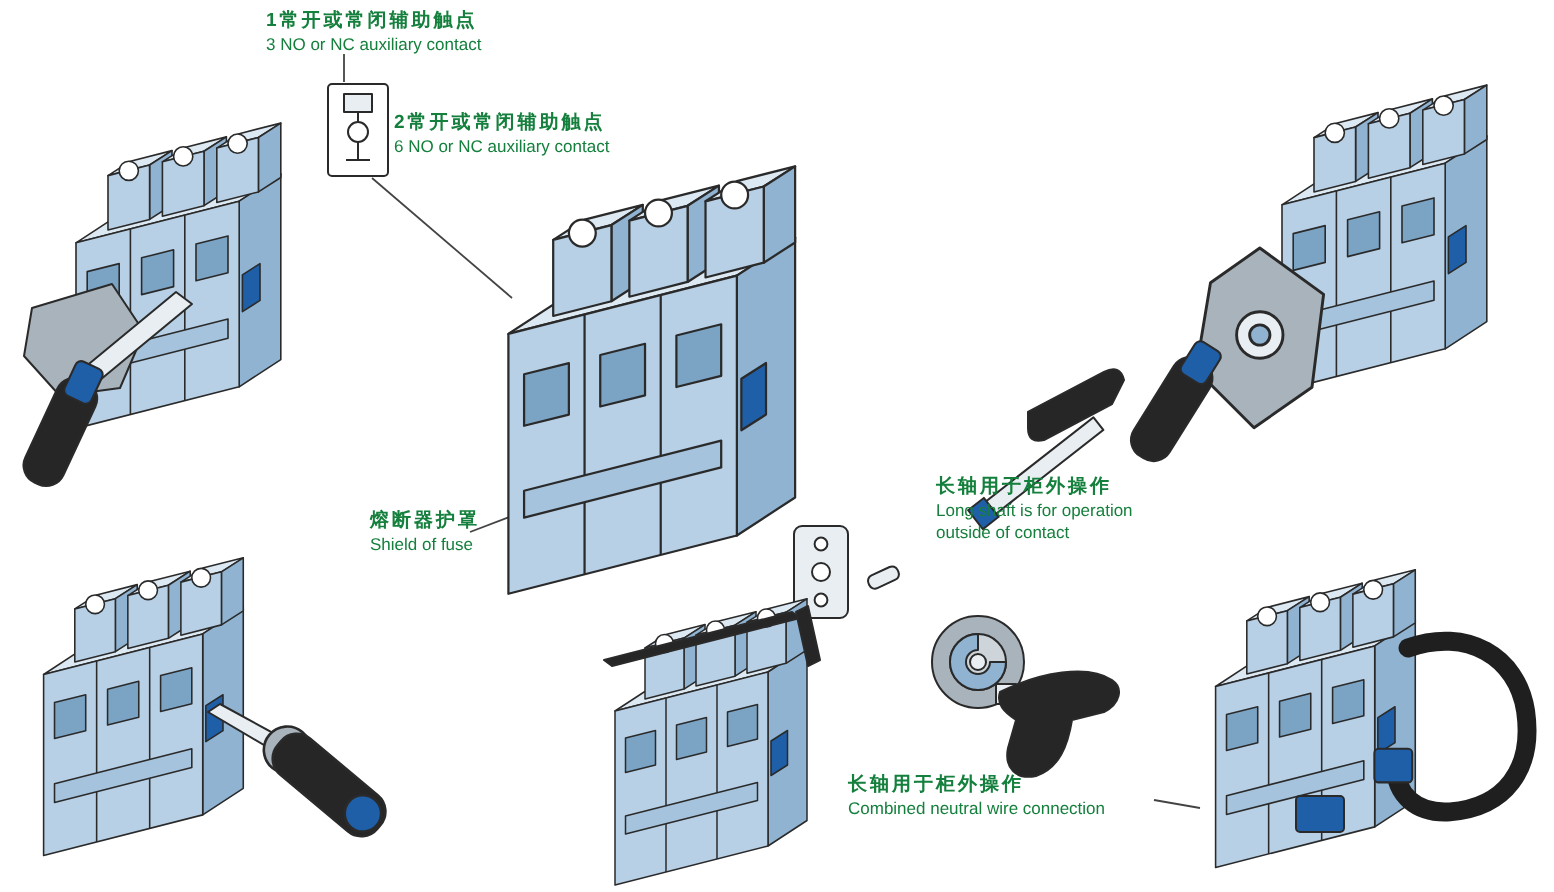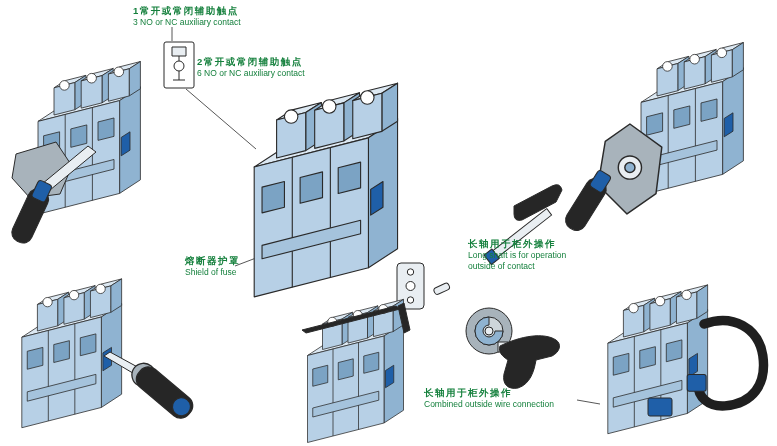--- a/index.html
+++ b/index.html
@@ -195,16 +195,16 @@
   </div>
 
   <div class="lbl" style="left:468px;top:238px">
     <div class="zh">长轴用于柜外操作</div>
     <div class="en b">Long shaft is for operation</div>
     <div class="en b">outside of contact</div>
   </div>
 
   <div class="lbl" style="left:424px;top:387px">
     <div class="zh">长轴用于柜外操作</div>
-    <div class="en b">Combined outside wire connection</div>
+    <div class="en b">Combined neutral wire connection</div>
   </div>
 
 </div>
 
 </body></html>

